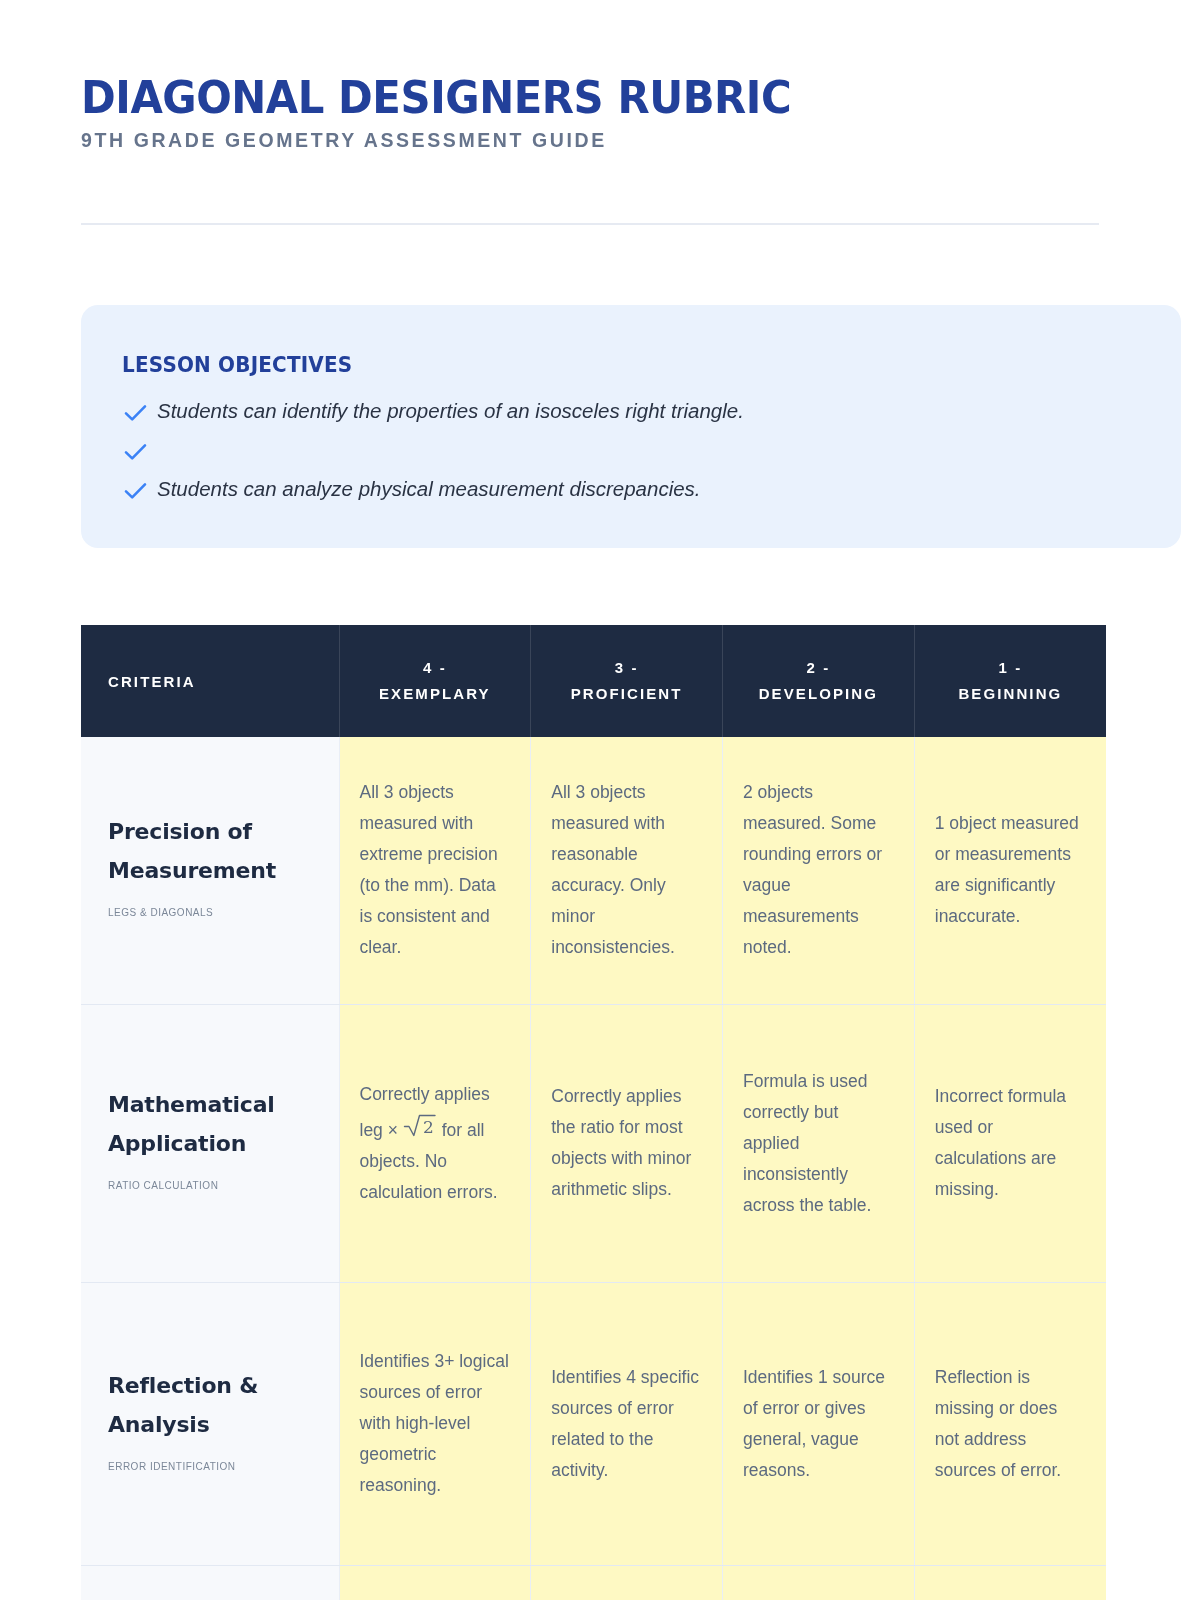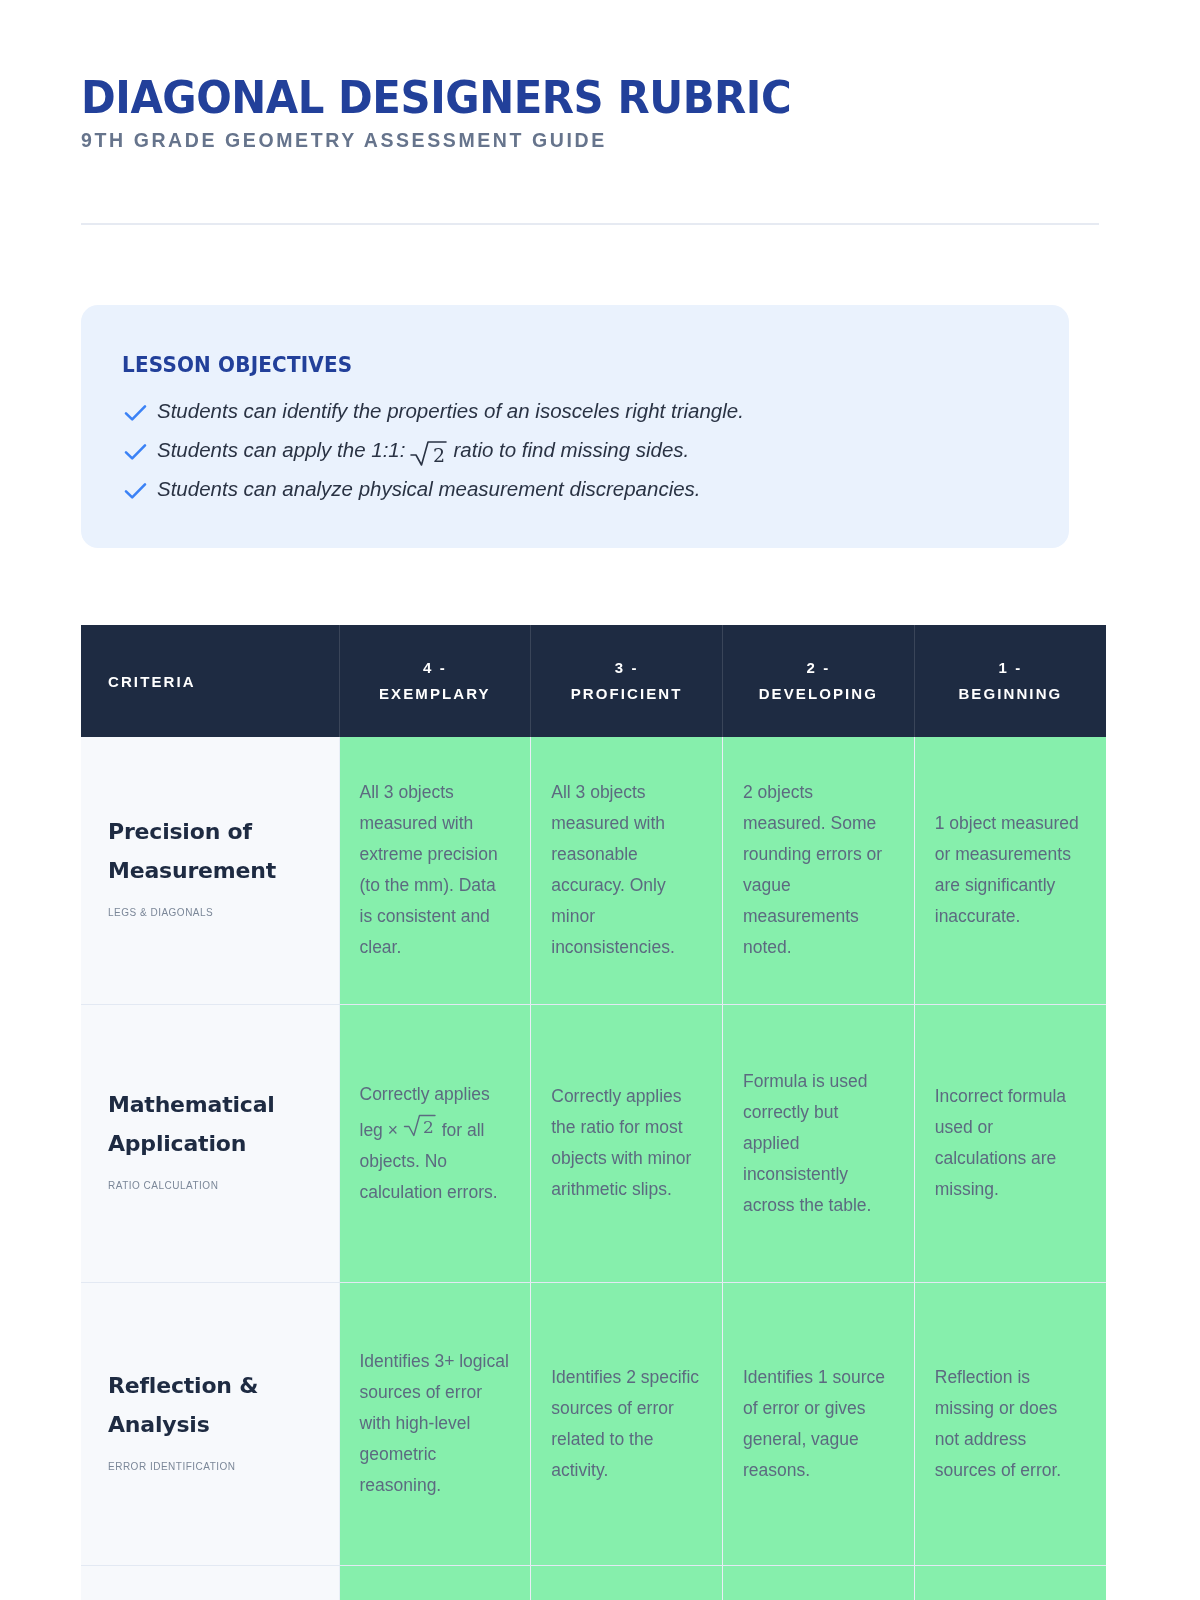--- a/index.html
+++ b/index.html
@@ -62,21 +62,21 @@
     width: 1018px;
     height: 2px;
     background: #e6eaf2;
   }
 
   
   .objectives {
     position: absolute;
     left: 81px;
     top: 305px;
-    width: 988px;
+    width: 1100px;
     height: 243px;
     background: #eaf2fd;
     border-radius: 17px;
   }
 
   .objectives-title {
     position: absolute;
     left: 41px;
     top: 48px;
     font-family: "DejaVu Sans", sans-serif;
@@ -172,21 +172,21 @@
 
   .rubric-table tbody td {
     border-bottom: 1px solid #e3e9f3;
     border-right: 1px solid #e9eef6;
     vertical-align: middle;
     padding: 22px 20px;
     font-family: "Liberation Sans", sans-serif;
     font-size: 17.5px;
     line-height: 31px;
     color: #5c6a80;
-    background: #86efac;
+    background: #fef9c3;
   }
   .rubric-table tbody td:last-child { border-right: none; }
 
   .td-criteria {
     background: #f7f9fc !important;
     padding-left: 27px !important;
     padding-right: 18px !important;
     margin-top: 44px;
   }
 
@@ -245,30 +245,20 @@
         <span class="objective-text">
           <span>Students can identify the properties of an isosceles right triangle.</span>
         </span>
       </li>
 
       <li class="objective-item">
         <span class="check-icon">
           <svg viewBox="0 0 27 26" width="27" height="26" aria-hidden="true">
             <path d="M4 13.4 L10.2 19.4 L23 6.4" fill="none" stroke="#3b82f6" stroke-width="2.6" stroke-linecap="round" stroke-linejoin="round"></path>
           </svg>
-        </span>
-        <span class="objective-text">
-          <span>Students can apply the 1:1:</span>
-          <span class="radical">
-            <svg width="40" height="30" viewBox="0 0 40 30" aria-hidden="true">
-              <path d="M2 17 L7 17 L12.5 27 L19 4 L37 4" fill="none" stroke="#2a3344" stroke-width="1.6" stroke-linecap="round" stroke-linejoin="round"></path>
-              <text x="24" y="24" font-family="DejaVu Serif, serif" font-size="19" fill="#2a3344">2</text>
-            </svg>
-          </span>
-          <span>ratio to find missing sides.</span>
         </span>
       </li>
 
       <li class="objective-item">
         <span class="check-icon">
           <svg viewBox="0 0 27 26" width="27" height="26" aria-hidden="true">
             <path d="M4 13.4 L10.2 19.4 L23 6.4" fill="none" stroke="#3b82f6" stroke-width="2.6" stroke-linecap="round" stroke-linejoin="round"></path>
           </svg>
         </span>
         <span class="objective-text">
@@ -355,21 +345,21 @@
 
       <tr class="row-h3">
         <td class="td-criteria">
           <div class="crit-name">Reflection &amp; Analysis</div>
           <div class="crit-sub">ERROR IDENTIFICATION</div>
         </td>
         <td>
           <span>Identifies 3+ logical sources of error with high-level geometric reasoning.</span>
         </td>
         <td>
-          <span>Identifies 2 specific sources of error related to the activity.</span>
+          <span>Identifies 4 specific sources of error related to the activity.</span>
         </td>
         <td>
           <span>Identifies 1 source of error or gives general, vague reasons.</span>
         </td>
         <td>
           <span>Reflection is missing or does not address sources of error.</span>
         </td>
       </tr>
 
       <tr class="row-h4">

